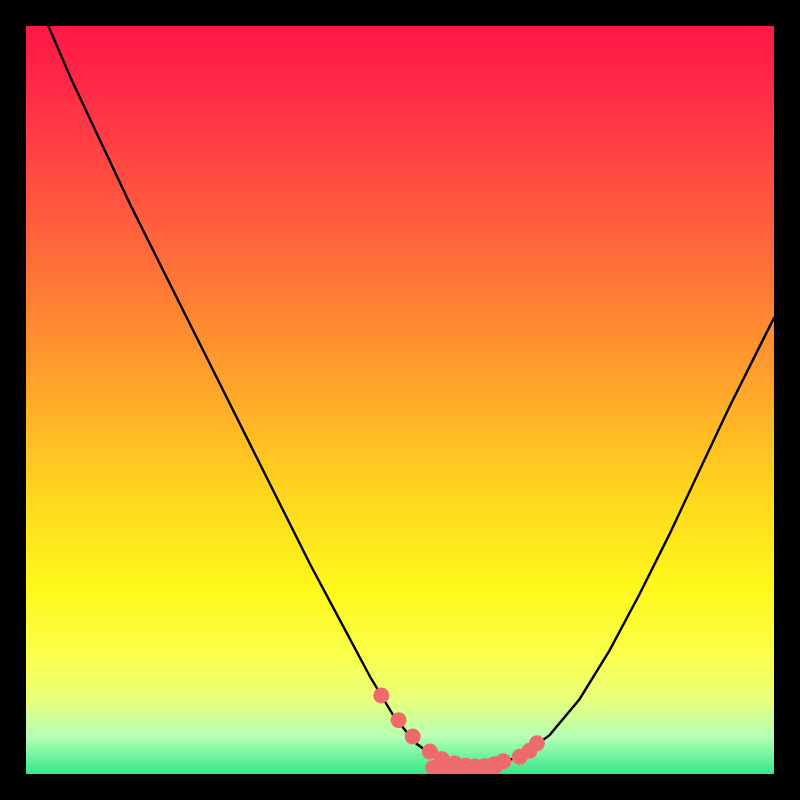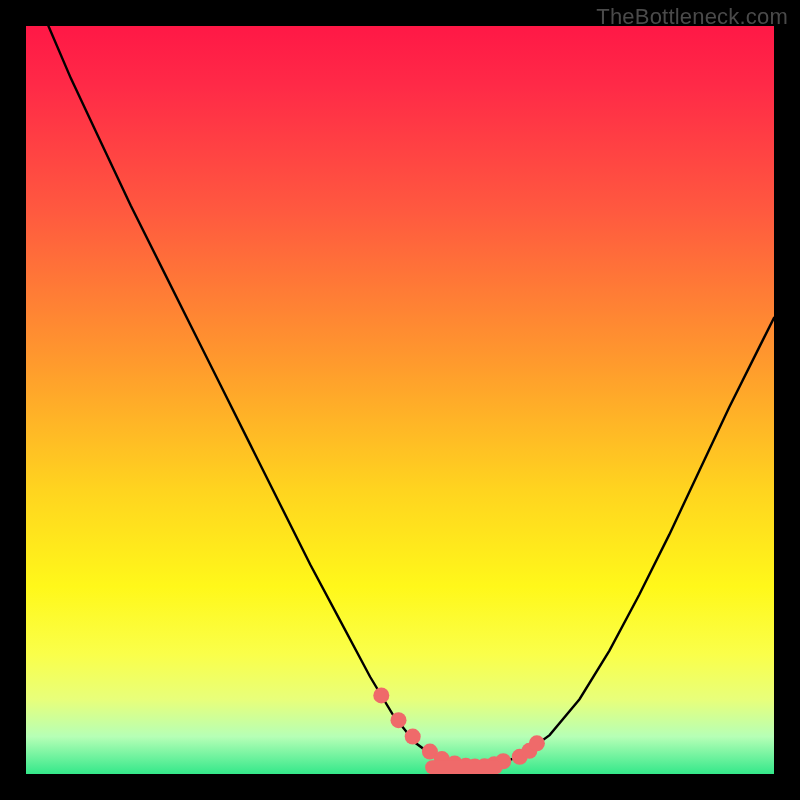--- a/index.html
+++ b/index.html
@@ -77,14 +77,13 @@
           <circle cx="458.52" cy="740.15" r="8" fill="#ef6a6a"></circle>
           <circle cx="468.25" cy="738.28" r="8" fill="#ef6a6a"></circle>
           <circle cx="477.22" cy="735.28" r="8" fill="#ef6a6a"></circle>
           <circle cx="493.68" cy="730.80" r="8" fill="#ef6a6a"></circle>
           <circle cx="503.40" cy="724.81" r="8" fill="#ef6a6a"></circle>
           <circle cx="510.88" cy="717.33" r="8" fill="#ef6a6a"></circle>
         </g>
       <line id="bottom-bar" stroke-linecap="round" x1="406.16" y1="741.27" x2="469.74" y2="741.27" stroke="#ef6a6a" stroke-width="14"></line>
     </svg>
   </div>
-  <div class="watermark">TheBottleneck.com</div>
 </div>
 
 </body></html>

